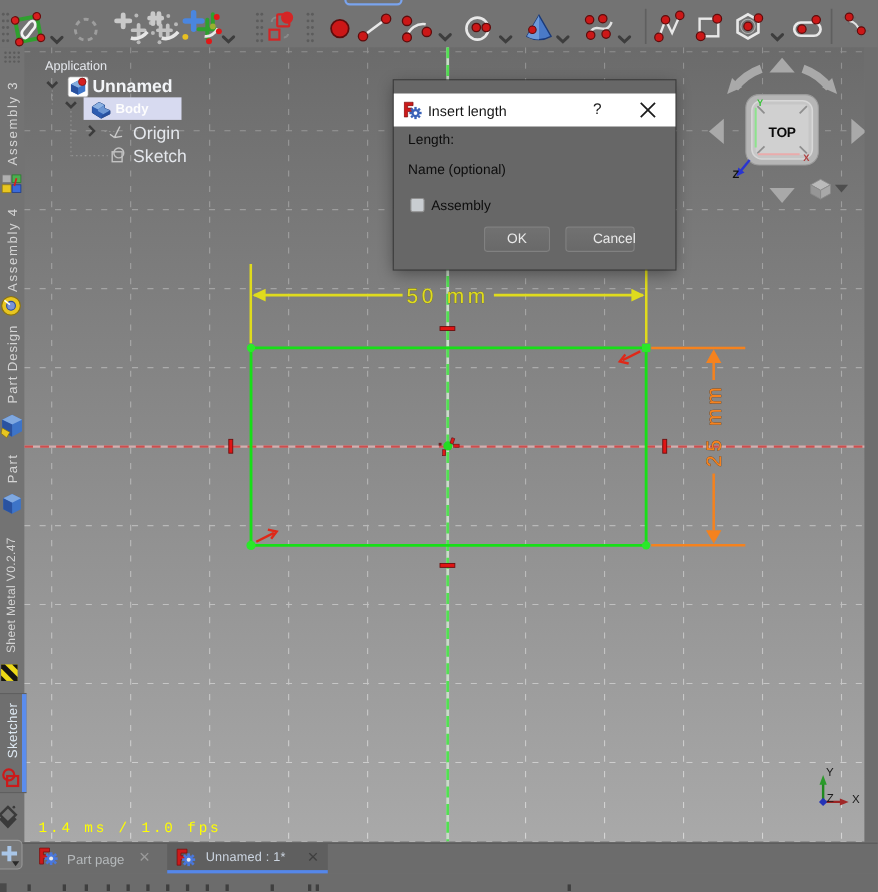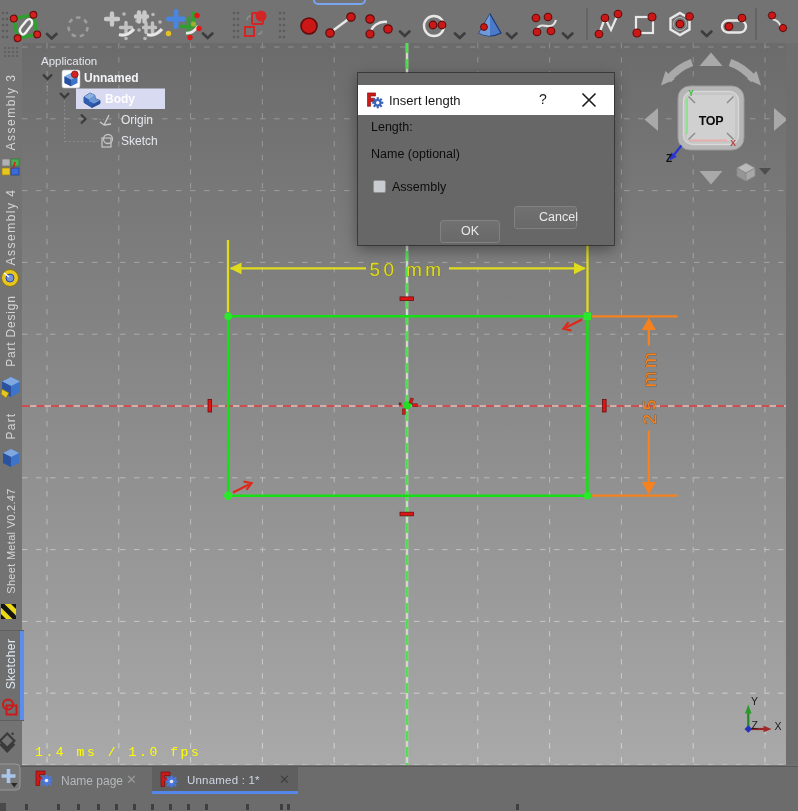--- a/index.html
+++ b/index.html
@@ -8,21 +8,21 @@
   #toolbar{left:0;top:0;width:798px;height:43px;background:#737373;}
   #sidebar{left:0;top:43px;width:22px;height:723px;background:#737373;}
   #viewport{left:22px;top:43px;width:764px;height:722px;
     background:linear-gradient(#6b6b6b,#a9a9a9);}
   #rightstrip{left:786px;top:43px;width:12px;height:722px;background:#6e6e6e;}
   #scene{left:0;top:0;width:798px;height:811px;pointer-events:none;}
   .vtab{position:absolute;left:11px;color:#d4d4d4;font-size:11px;white-space:nowrap;
     transform:translate(-50%,-50%) rotate(-90deg);}
   #sktab{left:0;top:630px;width:24px;height:89px;background:#6f6f6f;border-top:1px solid #5f5f5f;border-bottom:1px solid #5f5f5f;}
   #sktab .bar{position:absolute;right:0;top:0;width:4px;height:89px;background:#5b8dee;}
-  .treetxt{position:absolute;color:#e4e7ec;font-size:12px;white-space:nowrap;}
+  .treetxt{position:absolute;color:#e4e7ec;font-size:16px;white-space:nowrap;}
   #dialog{left:358px;top:73px;width:256px;height:172px;background:#676767;
     box-shadow:0 0 0 1px rgba(35,35,35,.65),0 4px 14px rgba(0,0,0,.4);}
   #dlgtitle{position:absolute;left:0;top:0;width:256px;height:30px;background:#ffffff;margin-top:12px;}
   #dlgtitle .t{position:absolute;left:31px;top:8px;font-size:13px;color:#151515;}
   #dlgtitle .q{position:absolute;left:181px;top:6px;font-size:14px;color:#1c1c1c;}
   .dlbl{position:absolute;color:#0d0d0d;font-size:12.5px;white-space:nowrap;}
   #lenfield{position:absolute;left:110px;top:41px;width:139px;height:23px;
     background:linear-gradient(#e3eaf4,#c6d3e4);border:1.5px solid #5b86c8;border-radius:4px;box-sizing:border-box;}
   #lensel{position:absolute;left:4px;top:1px;width:35px;height:18px;background:#3568d4;
     color:#ffffff;font-size:13px;line-height:18px;padding-left:2px;}
@@ -189,21 +189,21 @@
       <text x="751.5" y="729" font-size="10.5" fill="#1a1a1a">Z</text>
     </g>
   </g>
 </svg>
 <div class="abs" id="sidebar"></div>
 <div class="abs" id="sktab">
     <div class="bar"></div>
   </div>
 <div class="abs" id="fps">1.4 ms / 1.0 fps</div>
 <div class="abs" id="tabbar">
-  <span style="position:absolute;left:61px;top:7px;font-size:12px;color:#b5b9bb;">Name page</span>
+  <span style="position:absolute;left:61px;top:7px;font-size:12px;color:#b5b9bb;">Part page</span>
   <span style="position:absolute;left:126px;top:5px;font-size:13px;color:#9a9a9a;">✕</span>
   <div id="tab2">
       <div class="bl"></div>
     <span style="position:absolute;left:35px;top:7px;font-size:11.5px;color:#cdd6e2;letter-spacing:0.2px;">Unnamed : 1*</span>
     <span style="position:absolute;left:127px;top:5px;font-size:13px;color:#3f3f3f;">✕</span>
   </div>
 </div>
 <div class="abs" id="bstrip">
   <div class="tick" style="left:25px;"></div>
     <div class="tick" style="left:57px;"></div>
@@ -517,15 +517,15 @@
         <rect x="7.2" y="14.4" width="2.4" height="2.4" transform="rotate(45 8.4 15.6)"></rect>
         <rect x="14.4" y="14.4" width="2.4" height="2.4" transform="rotate(45 15.6 15.6)"></rect>
       </g>
       <circle cx="12" cy="12" r="1.9" fill="#fff"></circle>
     </svg>
   </div>
   <span class="dlbl" style="left:13px;top:47px;">Length:</span>
   <span class="dlbl" style="left:13px;top:74px;">Name (optional)</span>
   <div id="cbx"></div>
   <span class="dlbl" style="left:34px;top:107px;">Assembly</span>
-  <div class="dbtn" style="left:82px;width:60px;margin-top:14px;">OK</div>
+  <div class="dbtn" style="left:82px;width:60px;">OK</div>
   <div class="dbtn" style="left:156px;width:63px;padding-left:24px;">Cancel</div>
 </div>
 
 </body></html>

